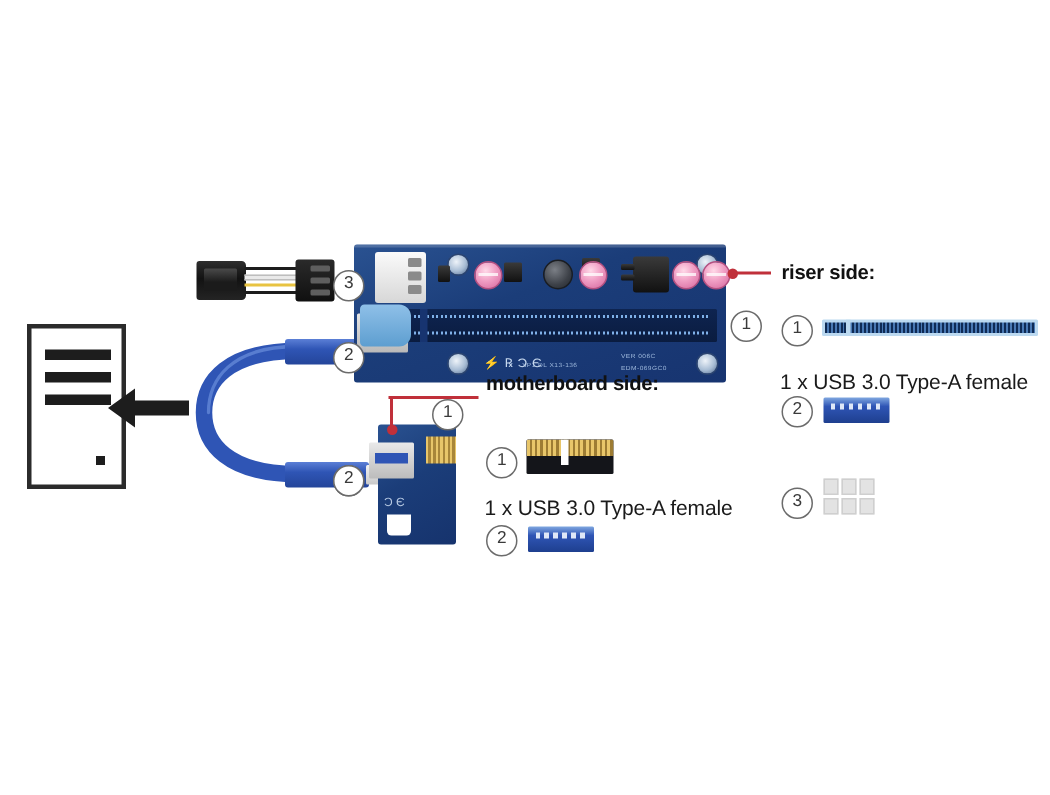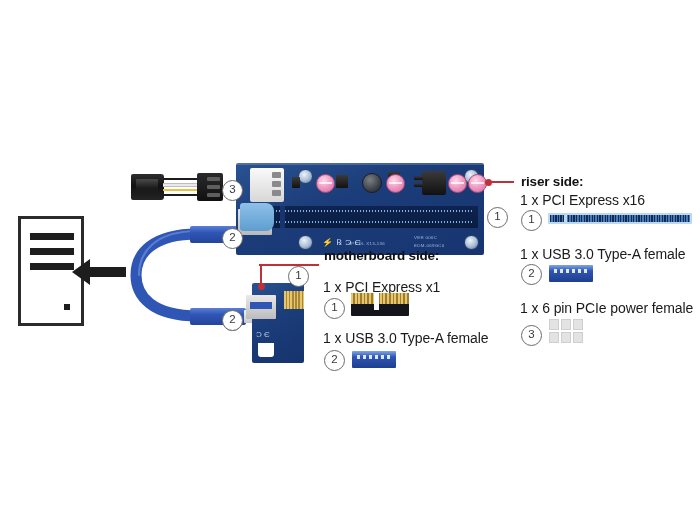--- a/index.html
+++ b/index.html
@@ -400,45 +400,42 @@
   </div>
   <div class="marker" style="left:288px; top:266px;">1</div>
   <div class="marker" style="left:222px; top:310px;">2</div>
 
   <div class="callout-dot" style="left:258px; top:283px;"></div>
   <div class="callout-v" style="left:260px; top:264px; height:22px;"></div>
   <div class="callout-h" style="left:259px; top:264px; width:60px;"></div>
 
   <div class="legend-title" style="left:521px; top:174px;">riser side:</div>
 
-  <div class="legend-line" style="left:520px; top:192px;">1 x PCI Express x16</div>
   <div class="marker" style="left:521px; top:210px;">1</div>
   <div class="sw-pcie16" style="left:548px; top:213px; width:144px;">
     <div class="inner"></div>
     <div class="gap"></div>
   </div>
 
   <div class="legend-line" style="left:520px; top:246px;">1 x USB 3.0 Type-A female</div>
   <div class="marker" style="left:521px; top:264px;">2</div>
   <div class="sw-usb" style="left:549px; top:265px;"></div>
 
-  <div class="legend-line" style="left:520px; top:300px;">1 x 6 pin PCIe power female</div>
   <div class="marker" style="left:521px; top:325px;">3</div>
   <div class="sw-6pin" style="left:549px; top:319px;">
     <div class="cell" style="left:0px;  top:0px;"></div>
     <div class="cell" style="left:12px; top:0px;"></div>
     <div class="cell" style="left:24px; top:0px;"></div>
     <div class="cell" style="left:0px;  top:13px;"></div>
     <div class="cell" style="left:12px; top:13px;"></div>
     <div class="cell" style="left:24px; top:13px;"></div>
   </div>
 
   <div class="legend-title" style="left:324px; top:248px;">motherboard side:</div>
 
-  <div class="legend-line" style="left:323px; top:279px;">1 x PCI Express x1</div>
   <div class="marker" style="left:324px; top:298px;">1</div>
   <div class="sw-pcie1" style="left:351px; top:293px;">
     <div class="fingers"></div>
     <div class="notch"></div>
   </div>
 
   <div class="legend-line" style="left:323px; top:330px;">1 x USB 3.0 Type-A female</div>
   <div class="marker" style="left:324px; top:350px;">2</div>
   <div class="sw-usb" style="left:352px; top:351px;"></div>
 

